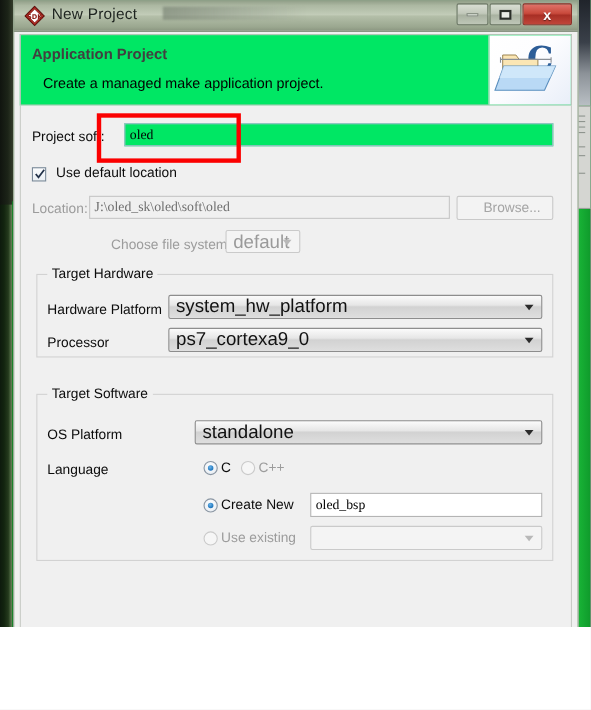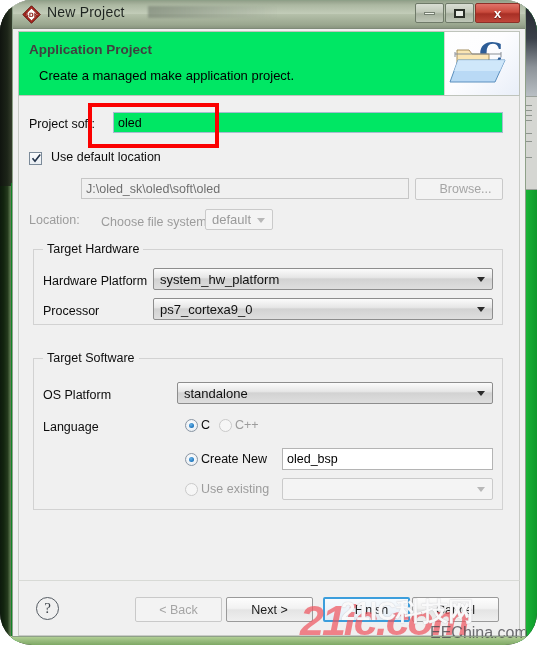--- a/index.html
+++ b/index.html
@@ -7,24 +7,23 @@
     padding: 0;
     width: 537px;
     height: 645px;
     overflow: hidden;
     font-family: "Liberation Sans", sans-serif;
   }
 
   #root {
     position: relative;
     width: 537px;
-    height: 645px;
+    height: 570px;
     background: #1a1f1a;
     overflow: hidden;
-    border-radius: 32px;
   }
 
   
   .bg-green-right {
     position: absolute;
     left: 516px; top: 0; width: 21px; height: 645px;
     background: linear-gradient(90deg,#21c641 0%,#19b537 45%,#0f9a2b 100%);
   }
   .bg-dark-top {
     position: absolute;
@@ -184,21 +183,21 @@
 
   .txtbox {
     position: absolute;
     border: 1px solid #a6bcd0;
     background: #ffffff;
     box-sizing: border-box;
     font-size: 12.5px;
     color: #000;
     padding: 2px 4px;
     display:flex; align-items:center;
-    font-family:Liberation Sans, sans-serif;
+    font-family:Liberation Serif, serif;
   }
   .txtbox.green { background: #00e764; border: 1px solid #a6bcd0; }
   .txtbox.dim {
     background: #f0f0f0;
     border: 1px solid #c6c6c6;
     color: #6f6f6f;
   }
 
   .redbox {
     position: absolute;
@@ -233,21 +232,21 @@
     box-sizing:border-box;
   }
   .checkbox svg { position:absolute; left:1px; top:0px; }
 
   .combo {
     position: absolute;
     border: 1px solid #8d8d8d;
     border-radius: 2px;
     background: linear-gradient(180deg,#fbfbfb 0%, #e6e6e6 42%, #d2d2d2 50%, #dedede 100%);
     box-sizing: border-box;
-    font-size: 13px;
+    font-size: 17px;
     color: #111;
     display:flex; align-items:center;
     padding-left: 6px;
     font-family:"Liberation Sans", sans-serif;
   }
   .combo.dim {
     border: 1px solid #cacaca;
     background: #f4f4f4;
     color: #9a9a9a;
   }
@@ -404,21 +403,21 @@
     <div class="lbl" style="left:10px; top:21px;">Project soft:</div>
     <div class="txtbox green" style="left:94px; top:16px; width:390px; height:21px;" placeholder="">oled</div>
 
     <div class="checkbox" style="left:10px; top:56px;">
       <svg width="11" height="11" viewBox="0 0 11 11">
         <path d="M1.5 5.2 L4 8.2 L9.2 1.4" stroke="#23334a" stroke-width="1.6" fill="none"></path>
       </svg>
     </div>
     <div class="lbl" style="left:32px; top:54px;">Use default location</div>
 
-    <div class="lbl dim" style="left:10px; top:87px;margin-top:30px;">Location:</div>
+    <div class="lbl dim" style="left:10px; top:87px;">Location:</div>
     <div class="txtbox dim" style="left:62px; top:82px; width:328px; height:21px;">J:\oled_sk\oled\soft\oled</div>
     <div class="btn dim" style="left:396px; top:82px; width:88px; height:22px;padding-left:13px;">Browse...</div>
 
     <div class="lbl dim" style="left:82px; top:119px;">Choose file system:</div>
     <div class="combo dim" style="left:186px; top:113px; width:68px; height:21px;">
       <span>default</span>
       <span class="caret dim"></span>
     </div>
 
     <div class="group" style="left:14px; top:153px; width:470px; height:76px;">

